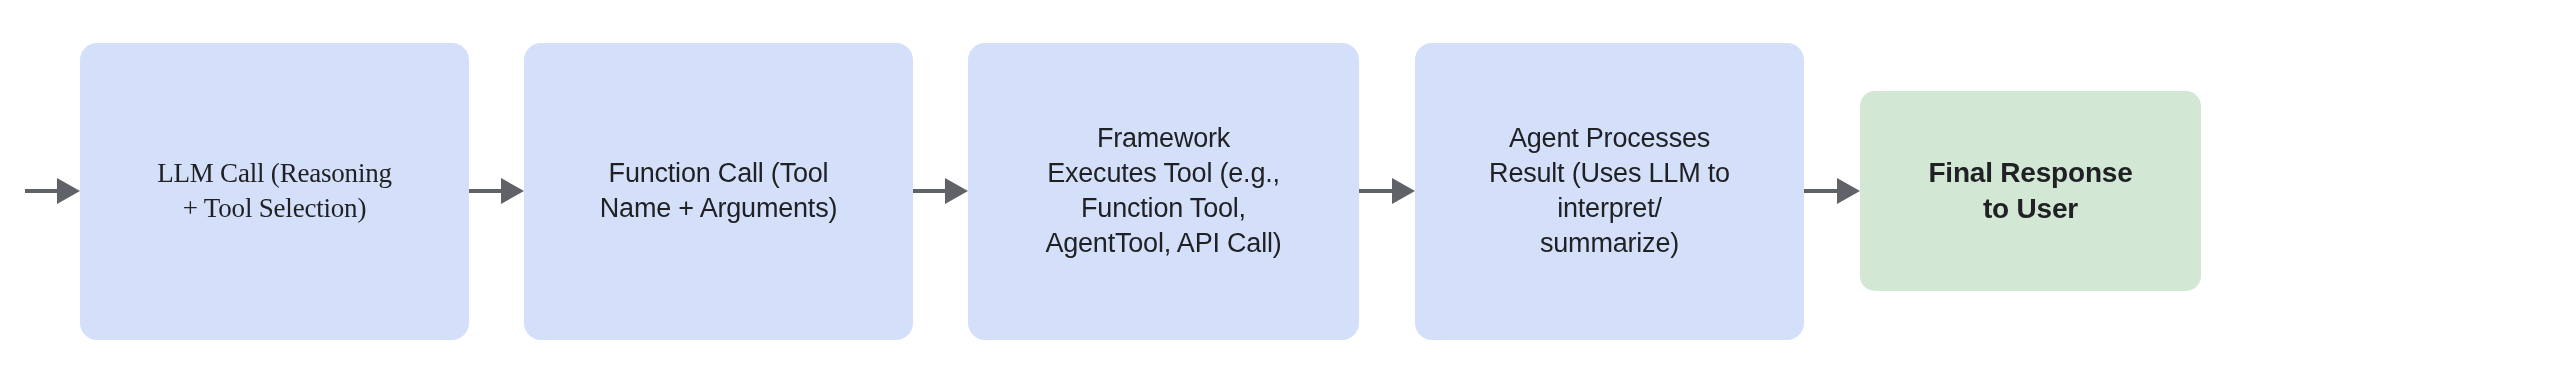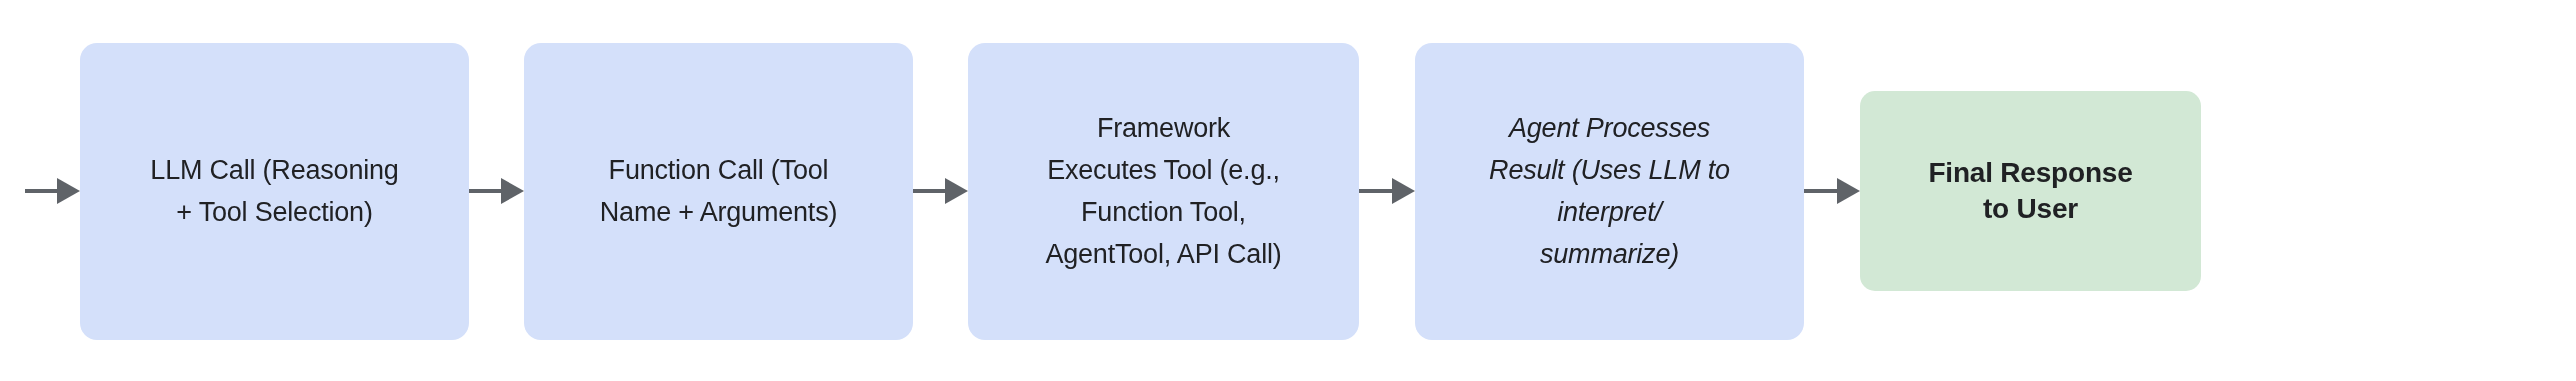--- a/index.html
+++ b/index.html
@@ -56,27 +56,27 @@
     font-weight: 600;
   }
   
   .node.process {
     background: #d4e0fa;
     height: 297px;
   }
   .node.process .node-label {
     color: #202124;
     font-size: 27px;
-    line-height: 42px;
+    line-height: 35px;
     font-weight: 400;
   }
-  .node.w-llm      { width: 389px; }
+  .node.w-llm      { width: 389px; font-family: Liberation Serif, serif; }
   .node.w-func     { width: 389px; }
   .node.w-framework{ width: 391px; }
-  .node.w-result   { width: 389px; font-style: italic; }
+  .node.w-result   { width: 389px; }
   .node.w-final    { width: 341px; height: 200px; border-radius: 15px; }
 
   
   .connector {
     flex: none;
     position: relative;
     height: 12.5px;
     display: flex;
     align-items: center;
   }

